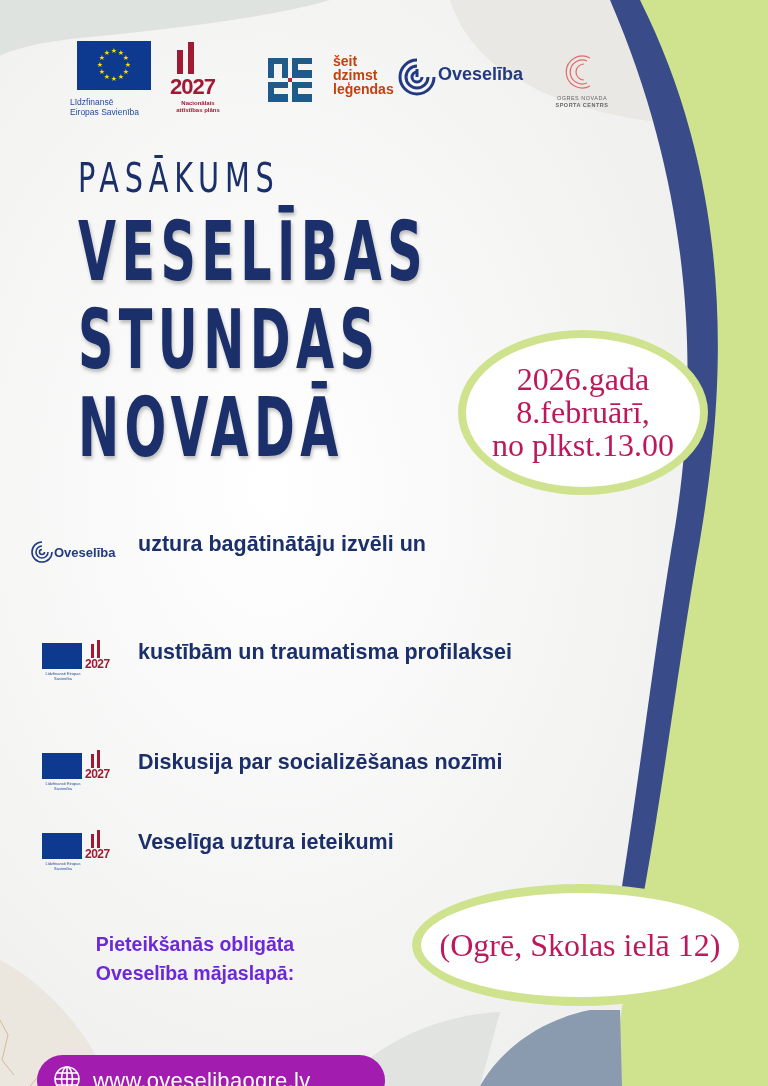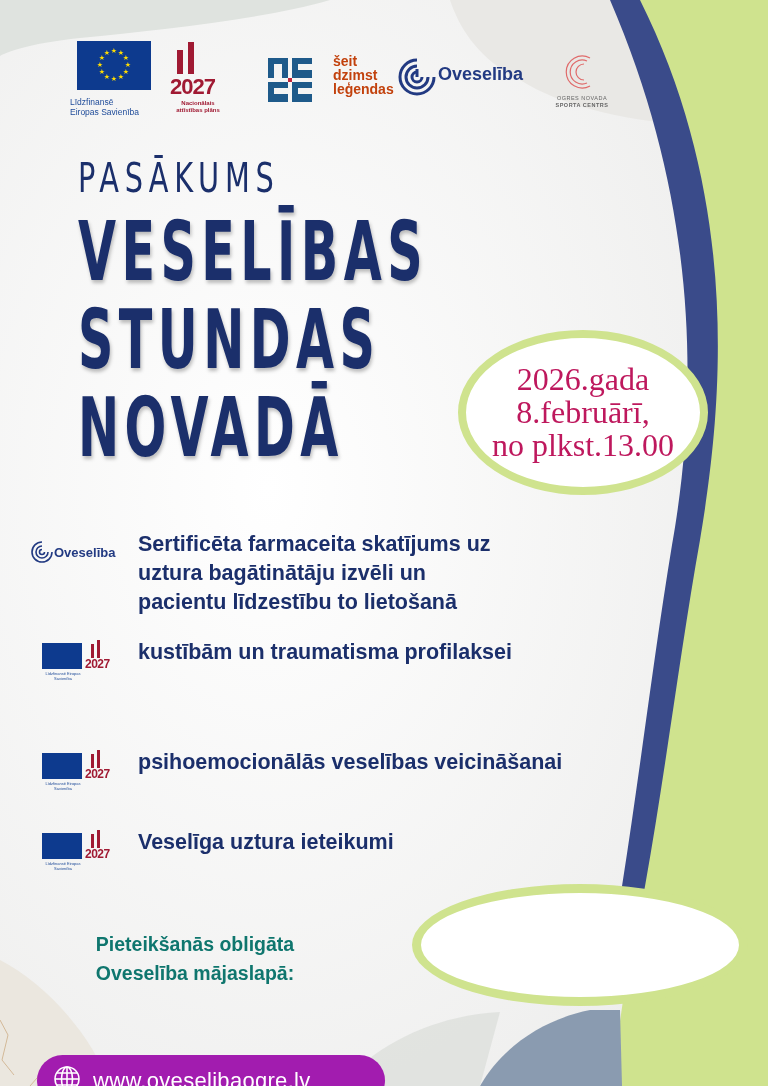--- a/index.html
+++ b/index.html
@@ -51,21 +51,21 @@
   .mini-eu-cap { position: absolute; left: 40px; width: 46px; font-size: 4px; color: #1e4b99; text-align: center; line-height: 5px; }
   .mini-np-bar { position: absolute; width: 3px; background: #a01a33; }
   .mini-np-year { position: absolute; font-size: 12px; font-weight: bold; color: #a01a33; letter-spacing: -0.5px; }
 
   
   .loc-ellipse { position: absolute; left: 412px; top: 884px; width: 336px; height: 122px;
     border-radius: 50%; background: #fff; border: 9px solid #cfe38e;
     display: flex; flex-direction: column; justify-content: center; align-items: center; }
 
   .register { position: absolute; left: 0; top: 930px; width: 390px; text-align: center;
-    font-size: 19.5px; line-height: 29px; font-weight: bold; color: #0f766e; }
+    font-size: 19.5px; line-height: 29px; font-weight: bold; color: #6d28d9; }
   .url-pill { position: absolute; left: 37px; top: 1055px; width: 348px; height: 51px; border-radius: 26px;
     background: #a21caf; display: flex; align-items: center; padding-left: 16px; }
   .url-text { color: #fff; font-size: 22px; margin-left: 12px; letter-spacing: 0.3px; }
 </style>
 </head>
 <body>
 
 <div class="bg-layer">
   <svg width="768" height="1086" viewBox="0 0 768 1086">
     <defs>
@@ -193,23 +193,21 @@
     <svg width="98" height="24" viewBox="0 0 98 24">
       <g fill="none" stroke="#223a82" stroke-width="1.6">
         <path d="M12 2 A10 10 0 1 0 22 12"></path>
           <path d="M12 6 A6 6 0 1 0 18 12"></path>
           <path d="M12 9.5 A2.5 2.5 0 1 0 14.5 12"></path>
       </g>
       <text x="24" y="17" font-size="13" font-weight="bold" fill="#223a82" font-family="Liberation Sans, sans-serif">Oveselība</text>
     </svg>
   </div>
   <div class="agenda-text" style="top:0;">
-    <div>Sertificēta farmaceita skatījums uz</div>
     <div>uztura bagātinātāju izvēli un</div>
-    <div>pacientu līdzestību to lietošanā</div>
   </div>
 </div>
 
 <div class="agenda-item" style="top:638px;">
   <div class="mini-eu" style="top:5px;"></div>
   <div class="mini-eu-cap" style="top:33px;">Līdzfinansē Eiropas Savienība</div>
   <div class="mini-np-bar" style="left:91px; top:6px; height:14px;"></div>
   <div class="mini-np-bar" style="left:97px; top:2px; height:18px;"></div>
   <div class="mini-np-year" style="left:85px; top:19px;">2027</div>
   <div class="agenda-text" style="top:0;">
@@ -217,36 +215,37 @@
   </div>
 </div>
 
 <div class="agenda-item" style="top:748px;">
   <div class="mini-eu" style="top:5px;"></div>
   <div class="mini-eu-cap" style="top:33px;">Līdzfinansē Eiropas Savienība</div>
   <div class="mini-np-bar" style="left:91px; top:6px; height:14px;"></div>
   <div class="mini-np-bar" style="left:97px; top:2px; height:18px;"></div>
   <div class="mini-np-year" style="left:85px; top:19px;">2027</div>
   <div class="agenda-text" style="top:0;">
-    <div>psihoemocionālās veselības veicināšanai</div>
+    <div>Diskusija par socializēšanas nozīmi</div>
   </div>
 </div>
 
 <div class="agenda-item" style="top:828px;">
   <div class="mini-eu" style="top:5px;"></div>
   <div class="mini-eu-cap" style="top:33px;">Līdzfinansē Eiropas Savienība</div>
   <div class="mini-np-bar" style="left:91px; top:6px; height:14px;"></div>
   <div class="mini-np-bar" style="left:97px; top:2px; height:18px;"></div>
   <div class="mini-np-year" style="left:85px; top:19px;">2027</div>
   <div class="agenda-text" style="top:0;">
     <div>Veselīga uztura ieteikumi</div>
   </div>
 </div>
 
 <div class="loc-ellipse">
+  <div class="serif-line">(Ogrē, Skolas ielā 12)</div>
 </div>
 
 <div class="register">
   <div>Pieteikšanās obligāta</div>
   <div>Oveselība mājaslapā:</div>
 </div>
 
 <div class="url-pill">
   <span>
     <svg width="28" height="28" viewBox="0 0 28 28" fill="none" stroke="#fff" stroke-width="1.6">

